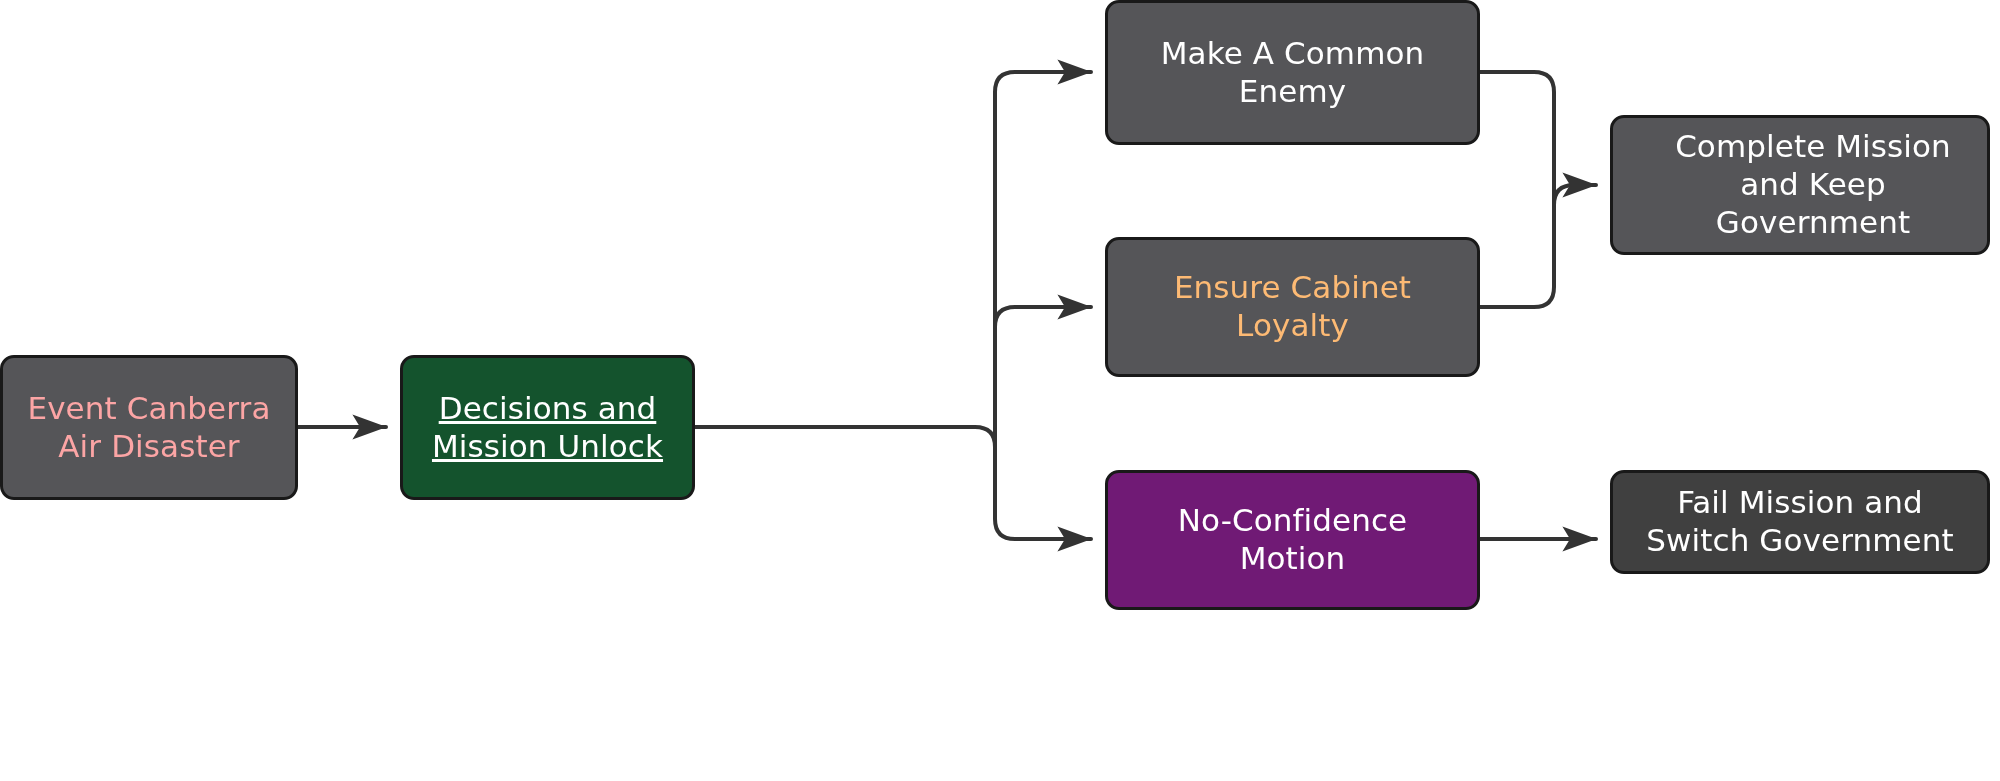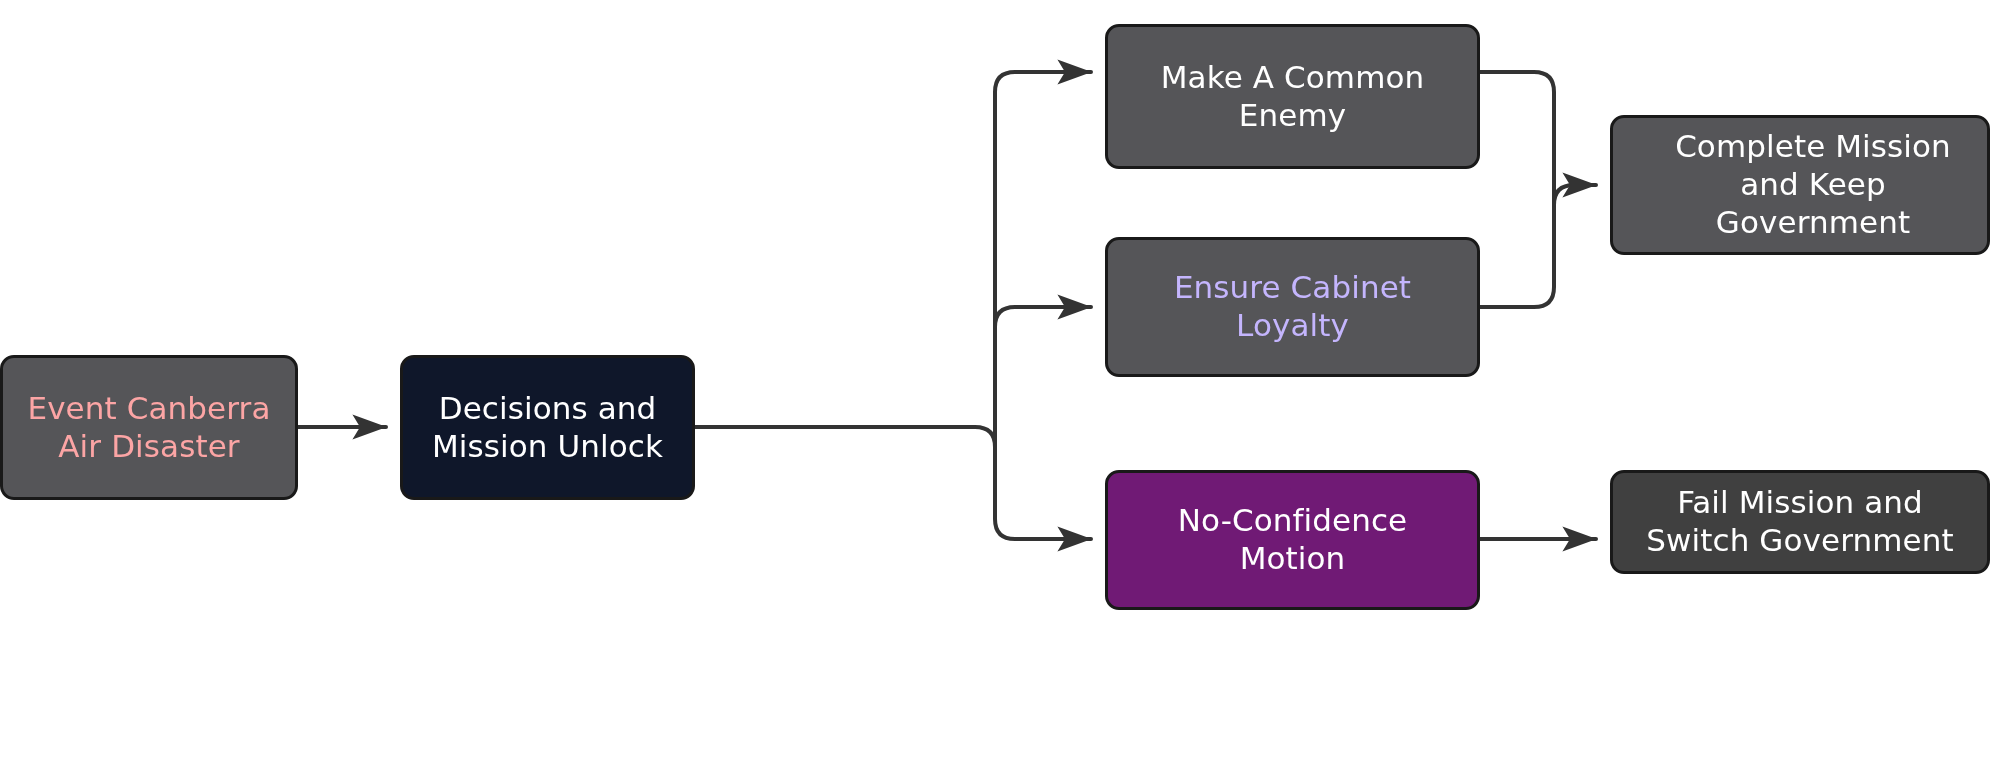--- a/index.html
+++ b/index.html
@@ -80,29 +80,29 @@
       <path d="M 1554 205 Q 1554 185 1574 185 L 1596 185" marker-end="url(#arrowhead)"></path>
 
       <path d="M 1480 539 L 1596 539" marker-end="url(#arrowhead)"></path>
     </g>
   </svg>
 
   <div class="node" style="left: 0px; top: 355px; width: 298px; height: 145px; background: rgb(85, 85, 88); border-color: rgb(25, 25, 25); color: #fca5a5;">
     <span class="node-label">Event Canberra Air Disaster</span>
   </div>
 
-  <div class="node" style="left: 400px; top: 355px; width: 295px; height: 145px; background: #0f172a; border-color: rgb(25, 25, 25); color: rgb(255, 255, 255);">
+  <div class="node" style="left: 400px; top: 355px; width: 295px; height: 145px; background: #14532d; border-color: rgb(25, 25, 25); color: rgb(255, 255, 255); text-decoration: underline;">
     <span class="node-label">Decisions and Mission Unlock</span>
   </div>
 
-  <div class="node" style="left: 1105px; top: 0px; width: 375px; height: 145px; background: rgb(85, 85, 88); border-color: rgb(25, 25, 25); color: rgb(255, 255, 255); margin-top: 24px;">
+  <div class="node" style="left: 1105px; top: 0px; width: 375px; height: 145px; background: rgb(85, 85, 88); border-color: rgb(25, 25, 25); color: rgb(255, 255, 255);">
     <span class="node-label">Make A Common Enemy</span>
   </div>
 
-  <div class="node" style="left: 1105px; top: 237px; width: 375px; height: 140px; background: rgb(85, 85, 88); border-color: rgb(25, 25, 25); color: #c4b5fd;">
+  <div class="node" style="left: 1105px; top: 237px; width: 375px; height: 140px; background: rgb(85, 85, 88); border-color: rgb(25, 25, 25); color: #fdba74;">
     <span class="node-label">Ensure Cabinet Loyalty</span>
   </div>
 
   <div class="node" style="left: 1105px; top: 470px; width: 375px; height: 140px; background: #701a75; border-color: rgb(25, 25, 25); color: rgb(255, 255, 255);">
     <span class="node-label">No-Confidence Motion</span>
   </div>
 
   <div class="node" style="left: 1610px; top: 115px; width: 380px; height: 140px; background: rgb(85, 85, 88); border-color: rgb(25, 25, 25); color: rgb(255, 255, 255); padding-left: 44px;">
     <span class="node-label">Complete Mission and Keep Government</span>
   </div>

